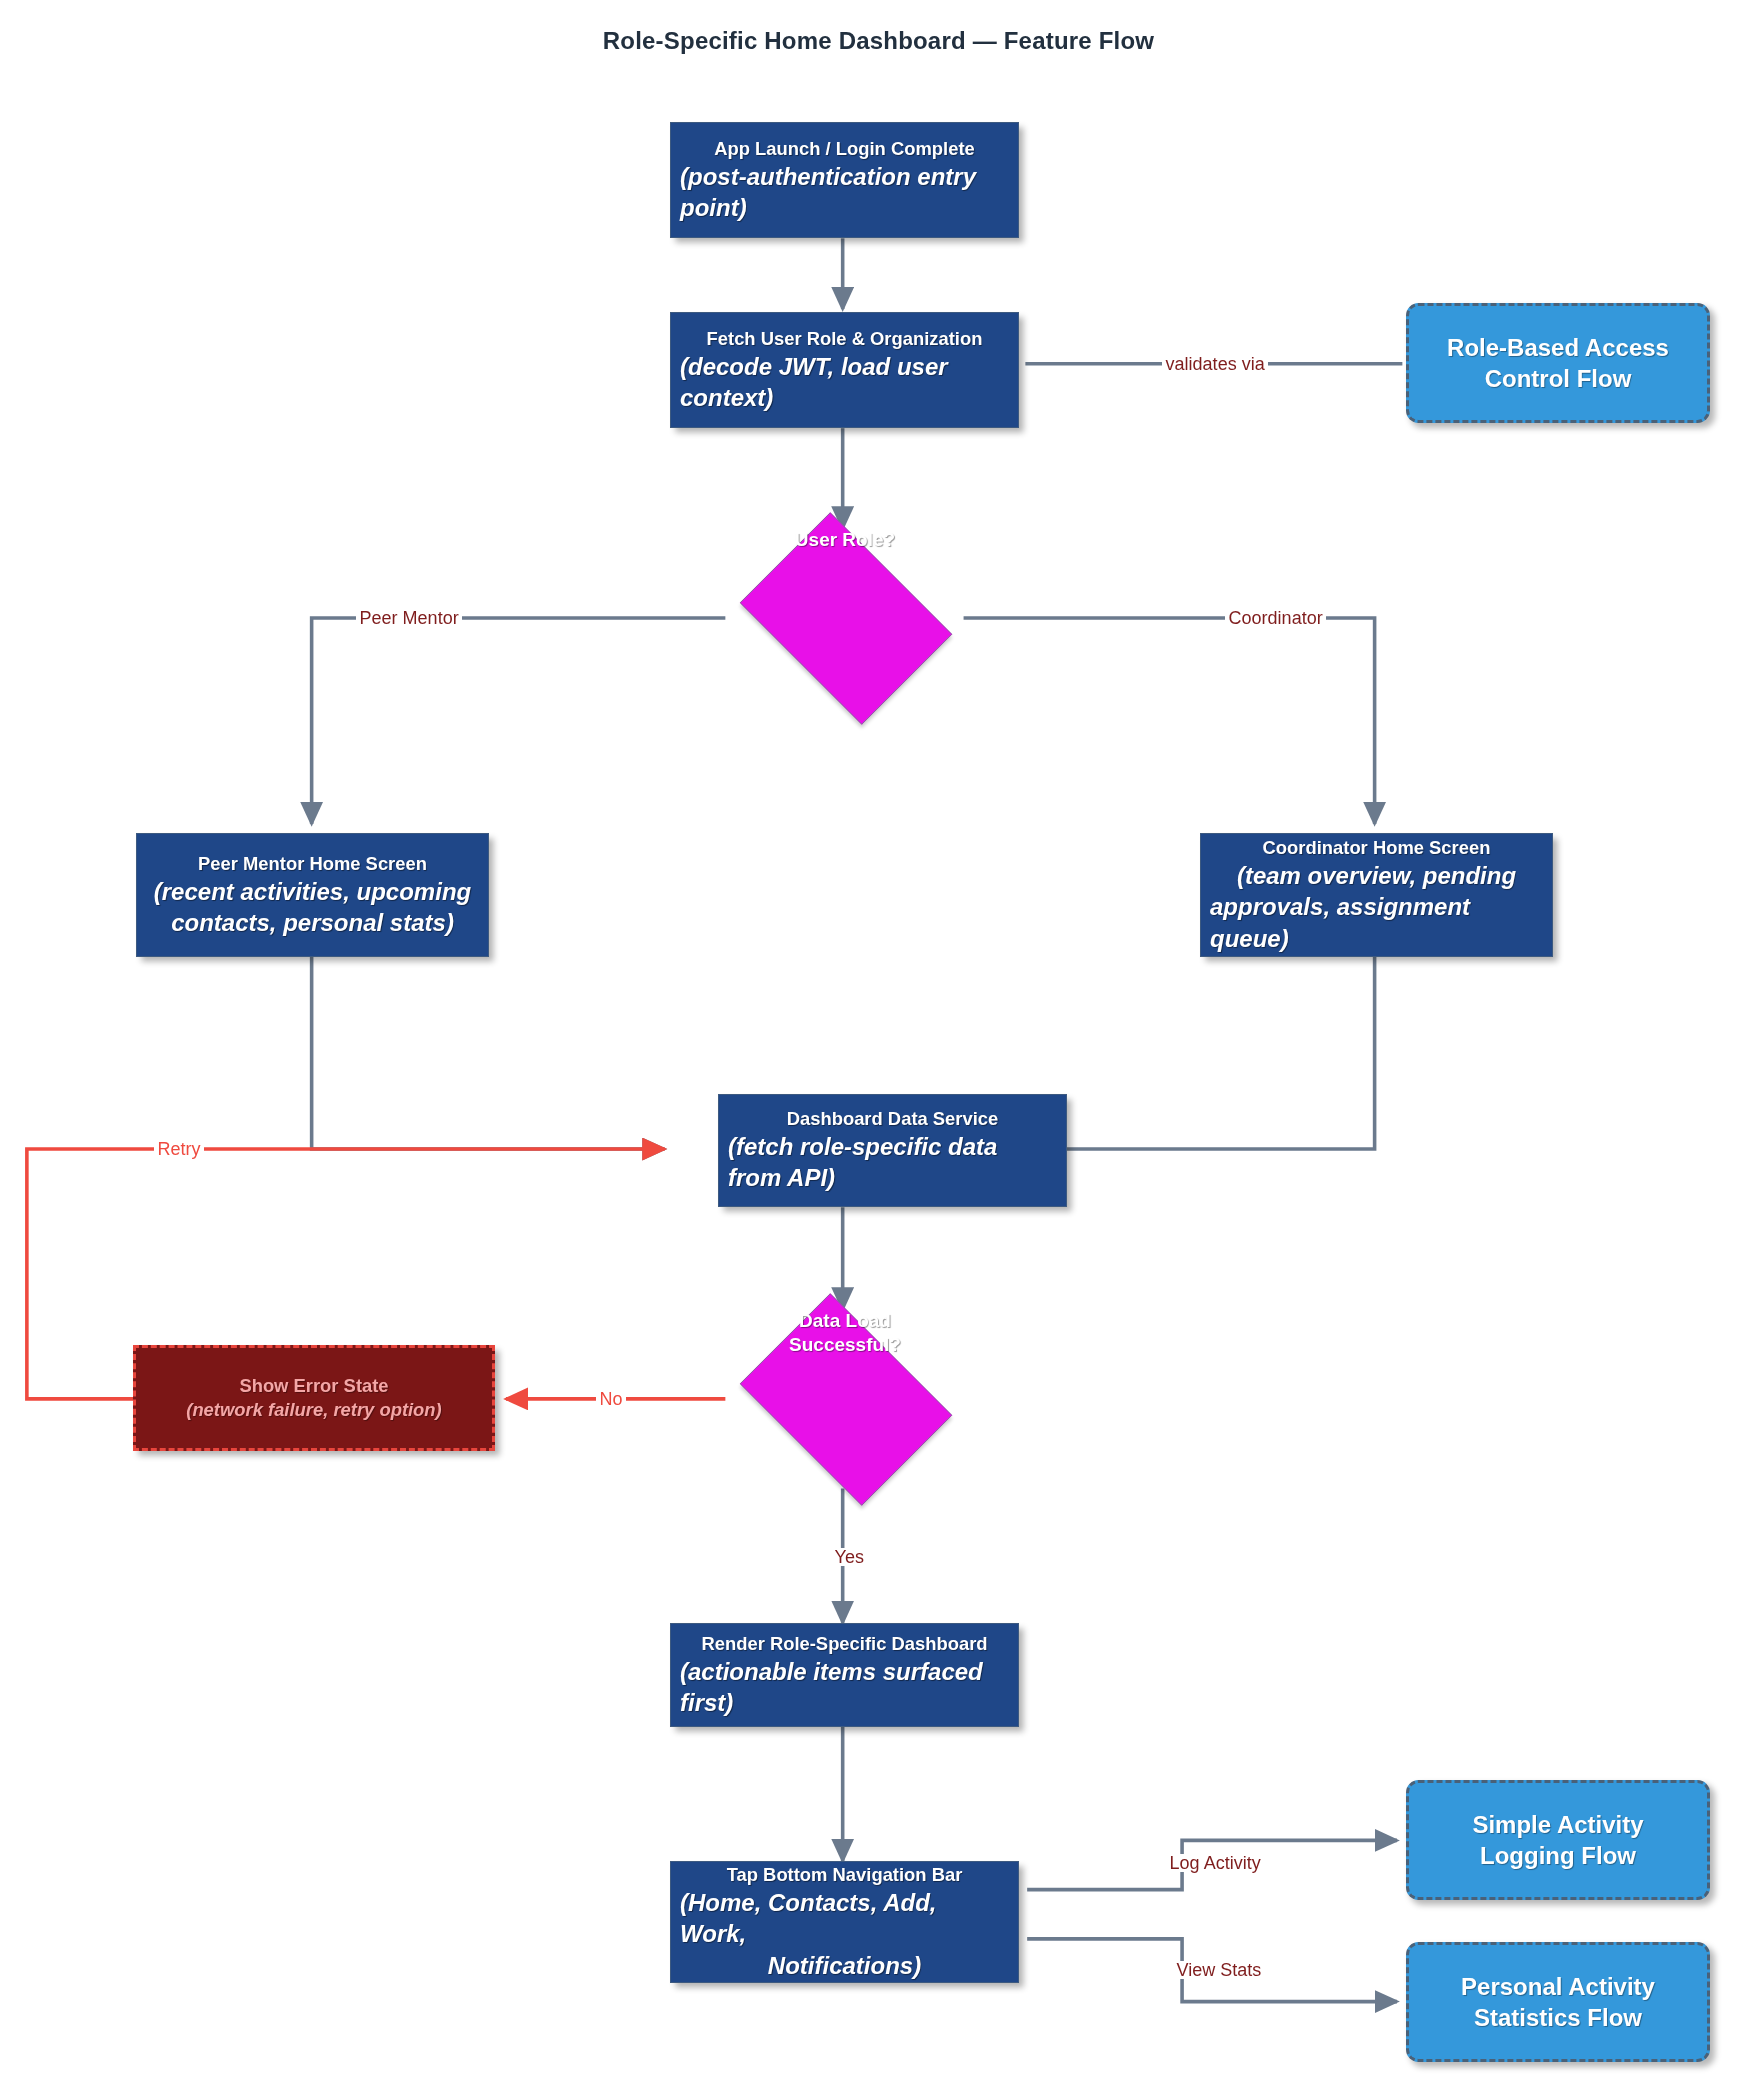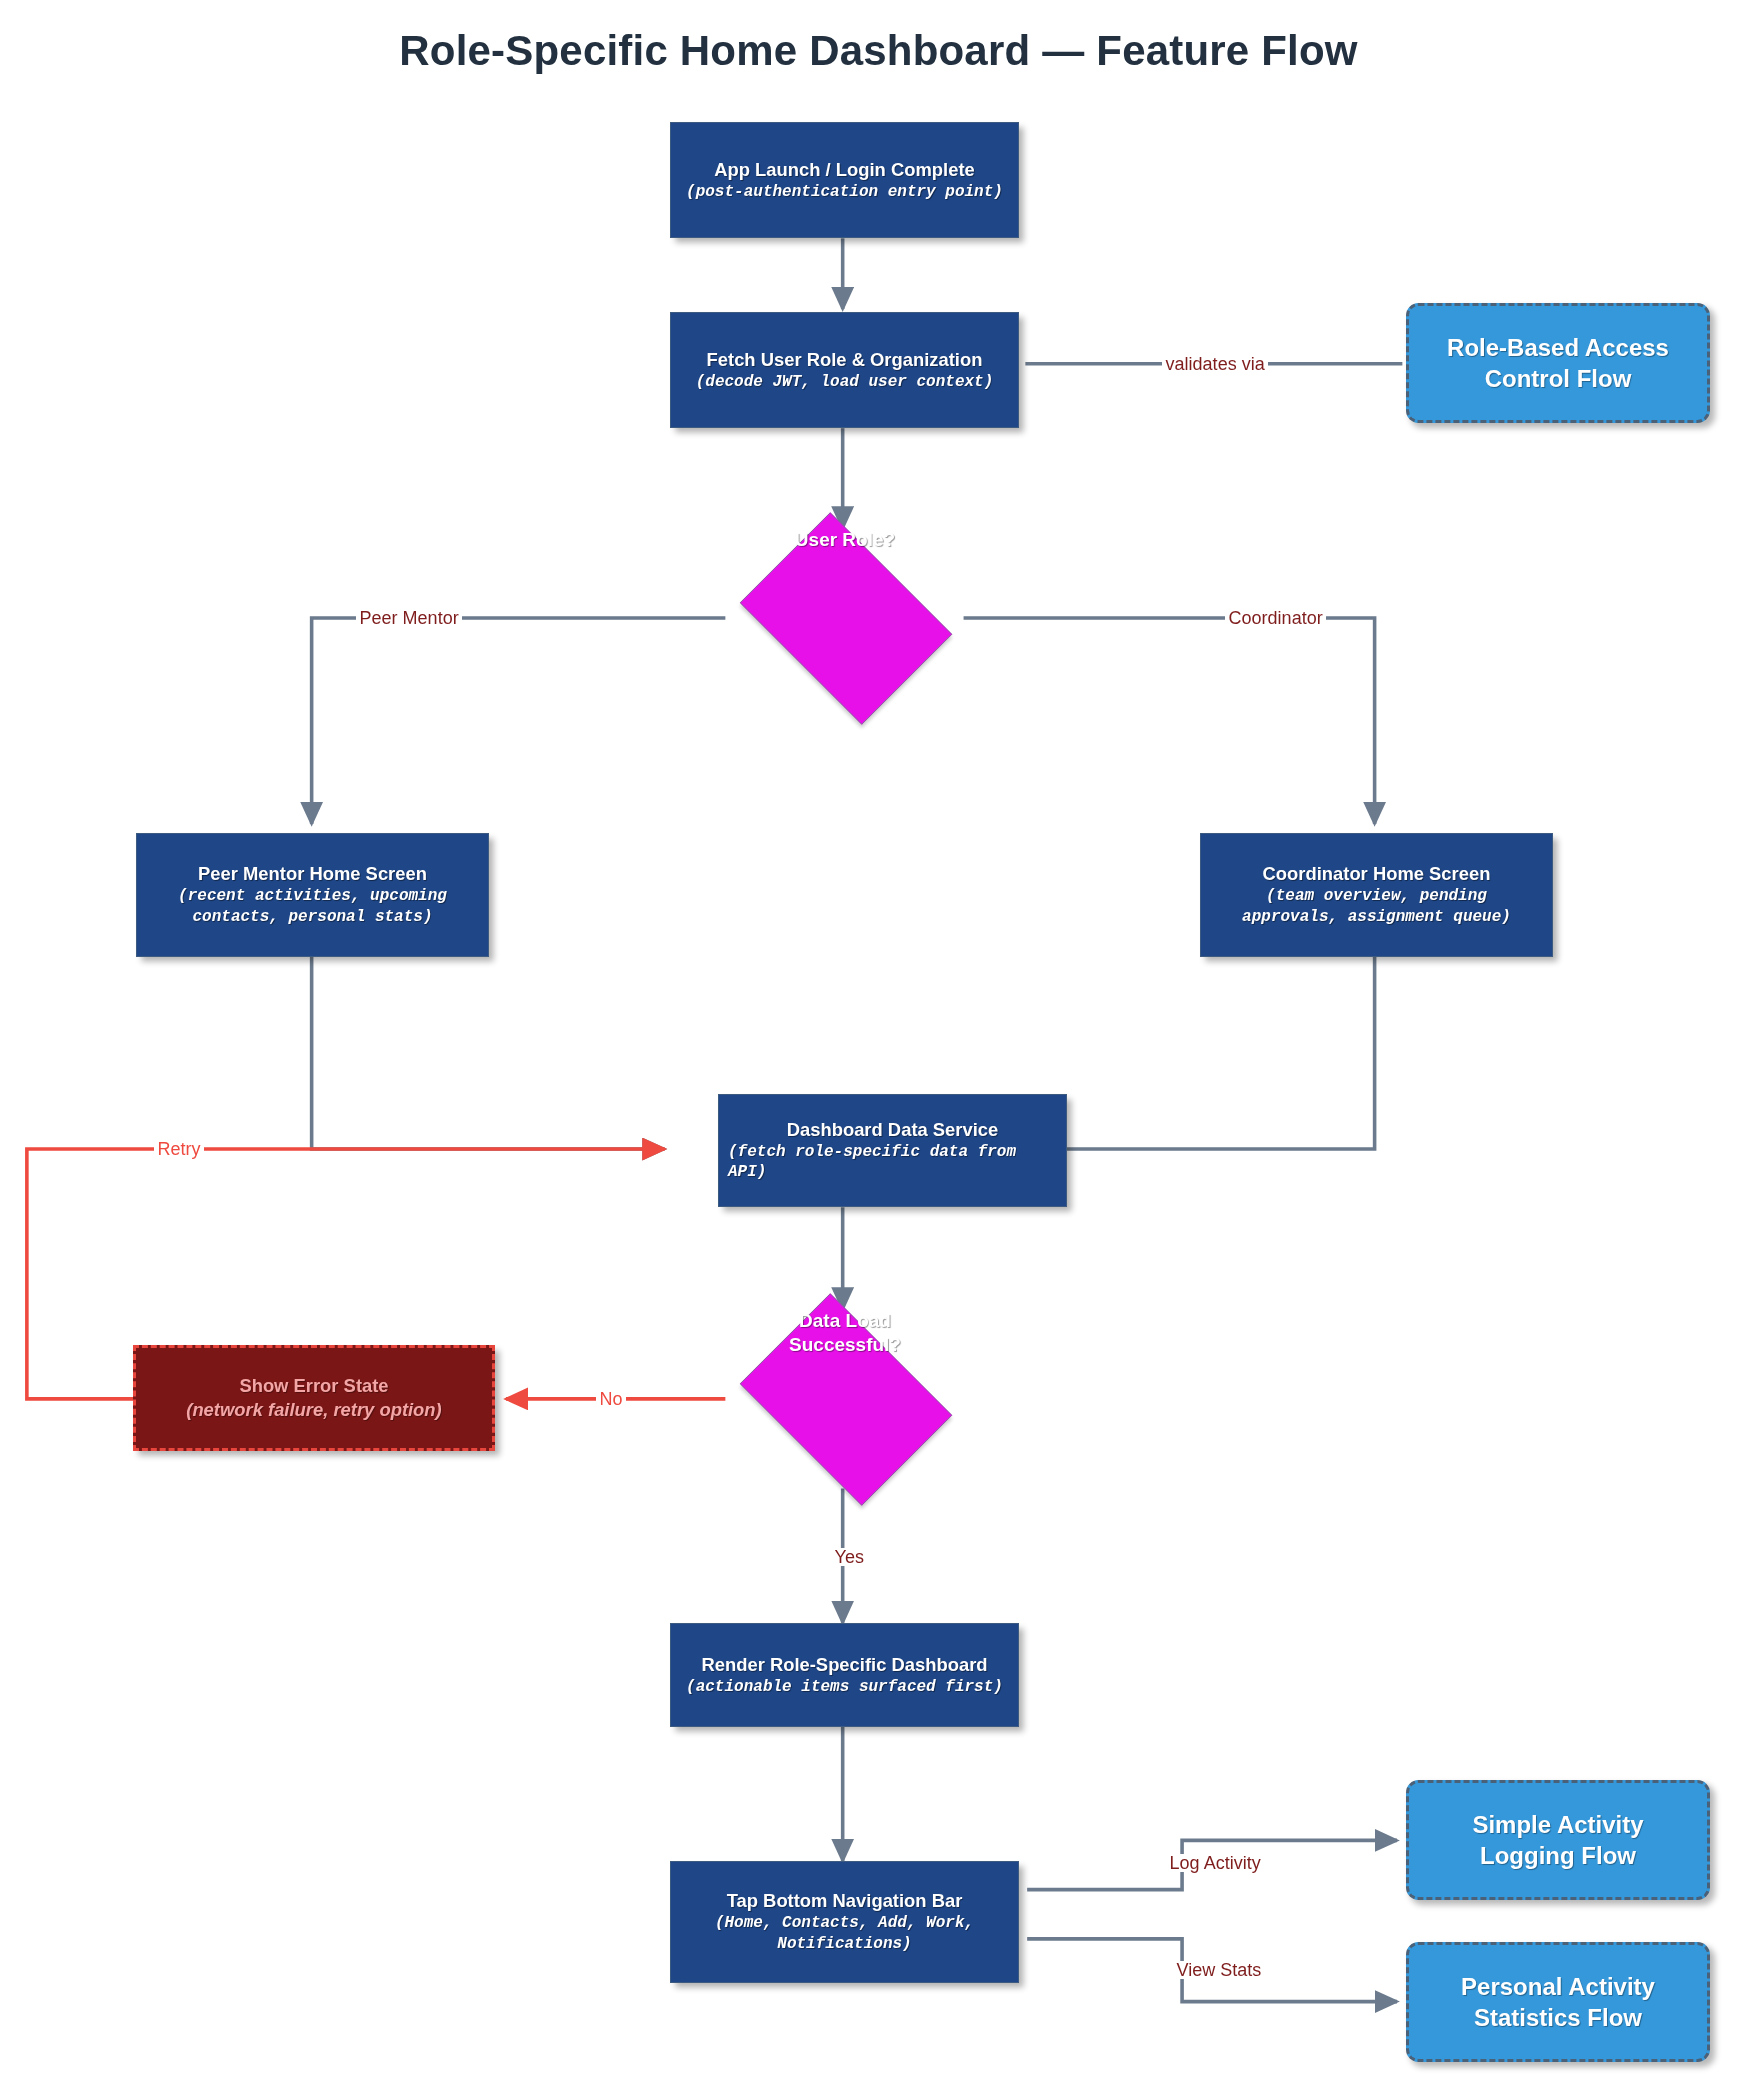--- a/index.html
+++ b/index.html
@@ -23,21 +23,21 @@
     top: 0;
     width: 1757px;
     height: 2085px;
   }
   .title {
     position: absolute;
     left: 0;
     top: 27px;
     width: 1757px;
     text-align: center;
-    font-size: 42px;
+    font-size: 24px;
     font-weight: bold;
     color: #22303f;
     letter-spacing: 0.2px;
   }
   .node {
     position: absolute;
     box-sizing: border-box;
     display: flex;
     flex-direction: column;
     align-items: center;
@@ -52,25 +52,24 @@
     color: #ffffff;
     box-shadow: 4.5px 4.5px 6.3px rgba(0,0,0,0.30);
     padding: 5.4px 9px;
   }
   .proc .l1 {
     font-size: 18.4px;
     font-weight: bold;
     text-shadow: 0.9px 0.9px 0.9px rgba(0,0,0,0.45);
   }
   .proc .l2 {
-    font-size: 16px;
+    font-size: 24px;
     font-weight: bold;
     font-style: italic;
     text-shadow: 0.9px 0.9px 0.9px rgba(0,0,0,0.45);
-    font-family: Liberation Mono, monospace;
   }
   
   .sub {
     background: #3498db;
     border: 3.6px dashed #4a6178;
     border-radius: 12.5px;
     color: #ffffff;
     box-shadow: 4.5px 4.5px 6.3px rgba(0,0,0,0.28);
     padding: 3.6px 7.2px;
   }

